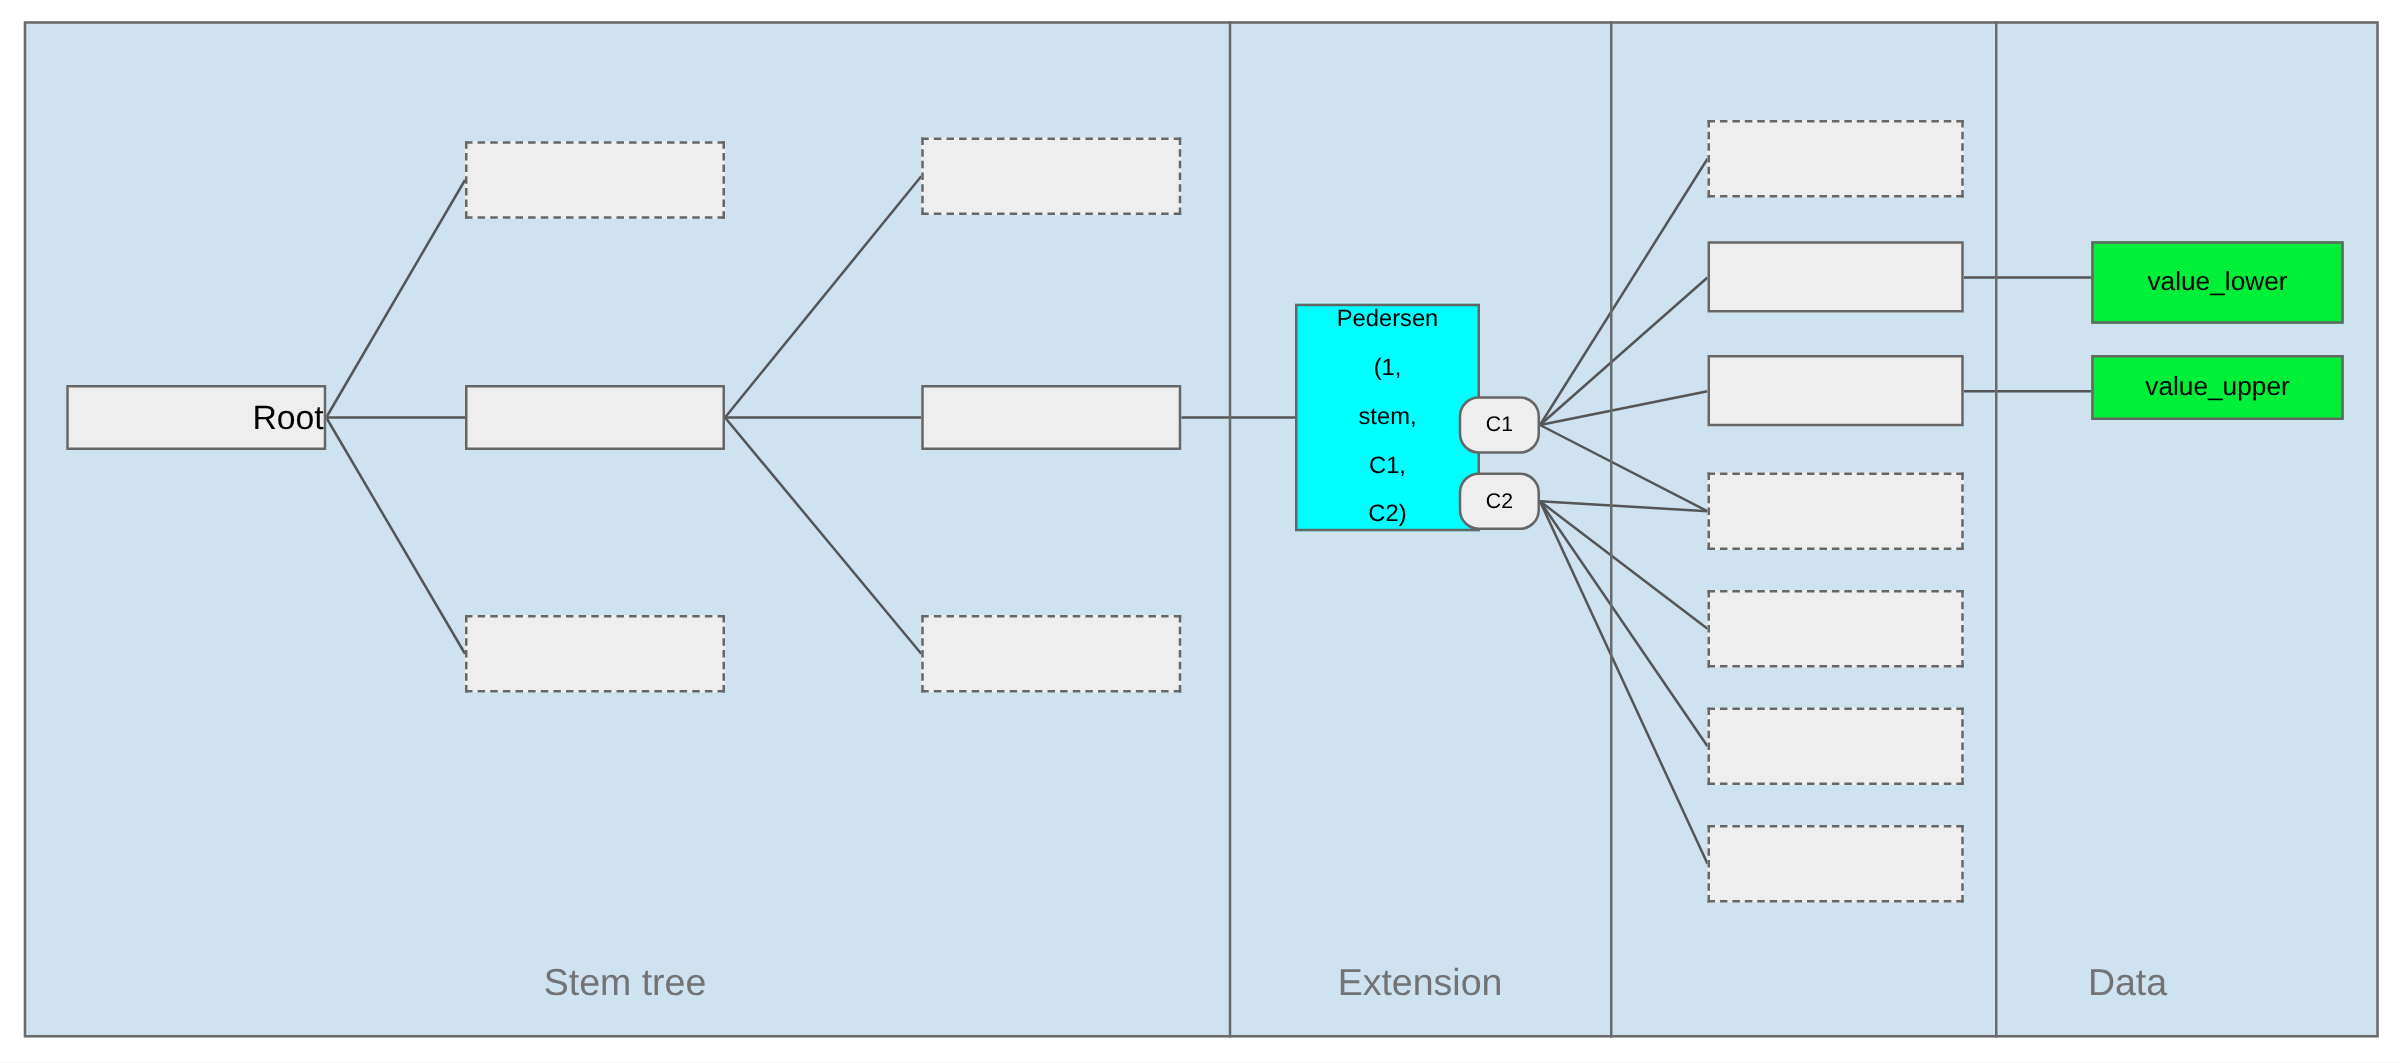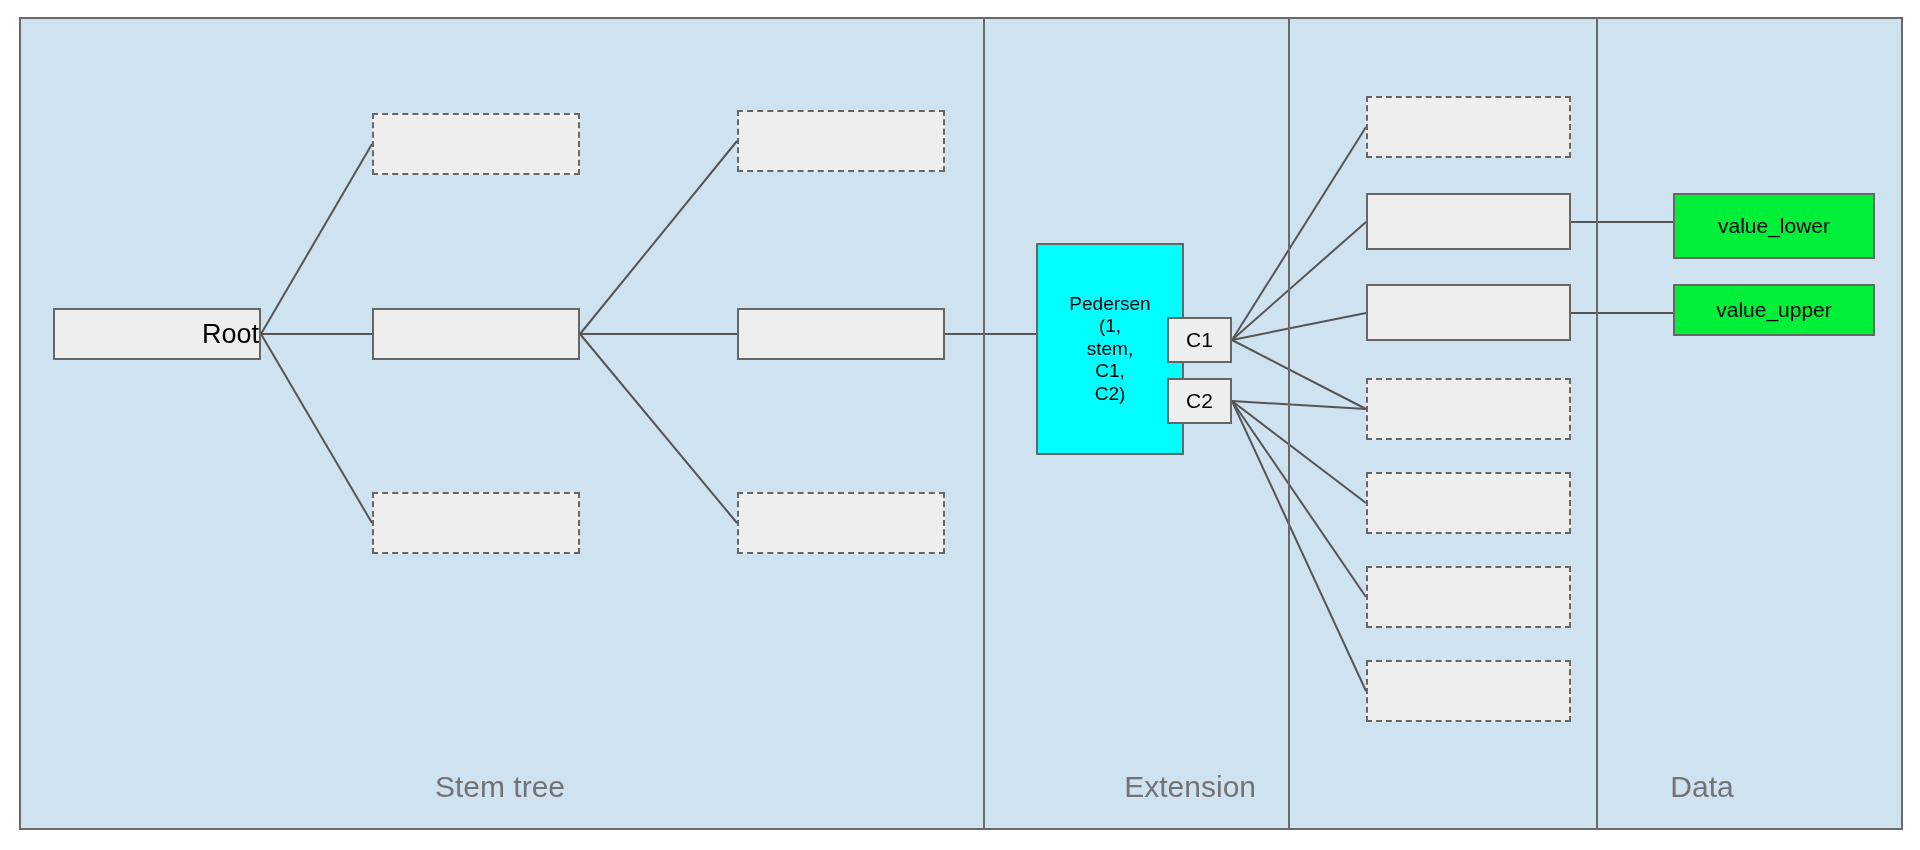--- a/index.html
+++ b/index.html
@@ -83,22 +83,23 @@
     background: #00ffff;
     border: 2px solid #666666;
     font-size: 19px;
     line-height: 1.18;
     text-align: center;
     flex-direction: column;
     z-index: 3;
   }
 
   .node.commit {
-    font-size: 21px;
+    font-size: 17px;
     z-index: 4;
+    border-radius: 16px;
   }
 
   .node.data {
     background: #00f039;
     border: 2px solid #666666;
     font-size: 21px;
   }
 
   .pedersen-line { display: block; }
 </style>
@@ -165,21 +166,21 @@
   </div>
 
   <div class="node" style="left:737px; top:308px; width:208px; height:52px;">
     <span></span>
   </div>
 
   <div class="node dashed" style="left:737px; top:492px; width:208px; height:62px;">
     <span></span>
   </div>
 
-  <div class="node pedersen" style="left:1036px; top:243px; width:148px; height:212px;">
+  <div class="node pedersen" style="left:1036px; top:243px; width:148px; height:182px;justify-content:space-between;">
     <span class="pedersen-line">Pedersen</span>
     <span class="pedersen-line">(1,</span>
     <span class="pedersen-line">stem,</span>
     <span class="pedersen-line">C1,</span>
     <span class="pedersen-line">C2)</span>
   </div>
 
   <div class="node commit" style="left:1167px; top:317px; width:65px; height:46px;">
     <span>C1</span>
   </div>
@@ -219,18 +220,18 @@
   <div class="node data" style="left:1673px; top:193px; width:202px; height:66px;">
     <span>value_lower</span>
   </div>
 
   <div class="node data" style="left:1673px; top:284px; width:202px; height:52px;">
     <span>value_upper</span>
   </div>
 
   <div class="section-label" style="left:380px; top:770px; width:240px;">Stem tree</div>
 
-  <div class="section-label" style="left:1016px; top:770px; width:240px;text-align:right;">Extension</div>
+  <div class="section-label" style="left:1016px; top:770px; width:240px;">Extension</div>
 
 
   <div class="section-label" style="left:1582px; top:770px; width:240px;">Data</div>
 
 </div>
 
 </body></html>

